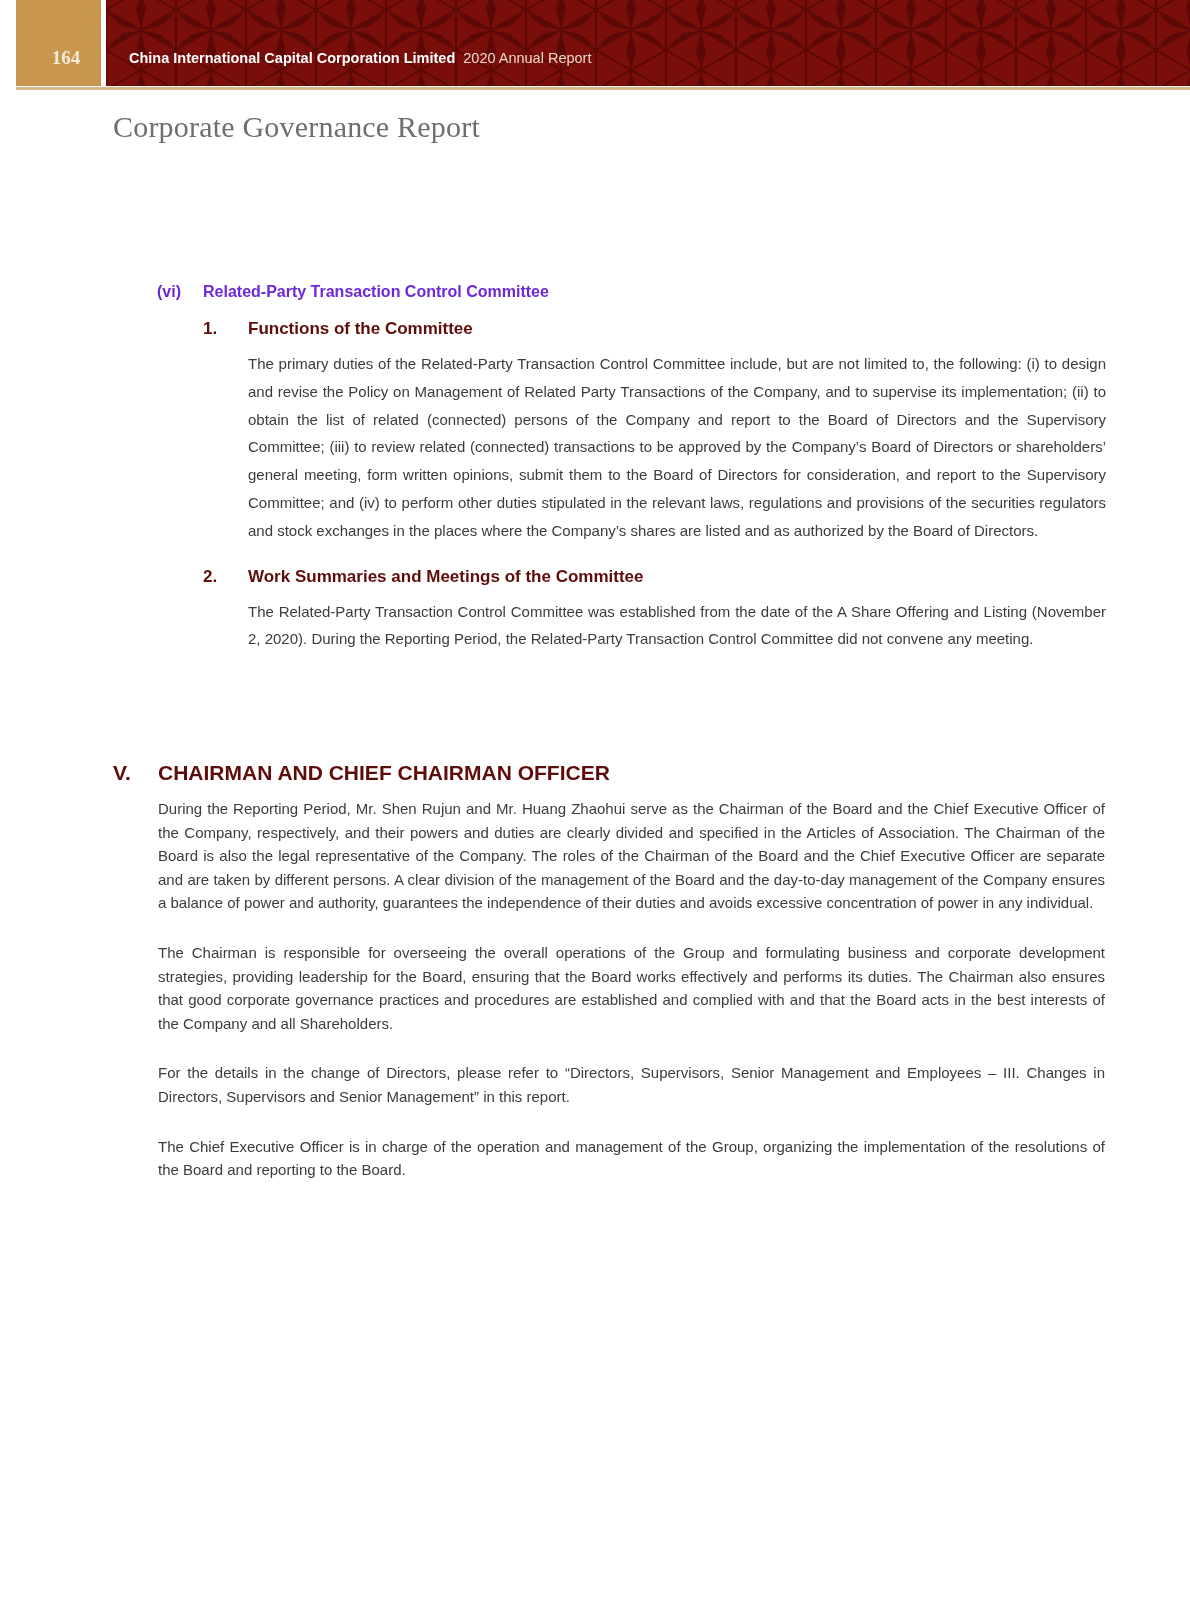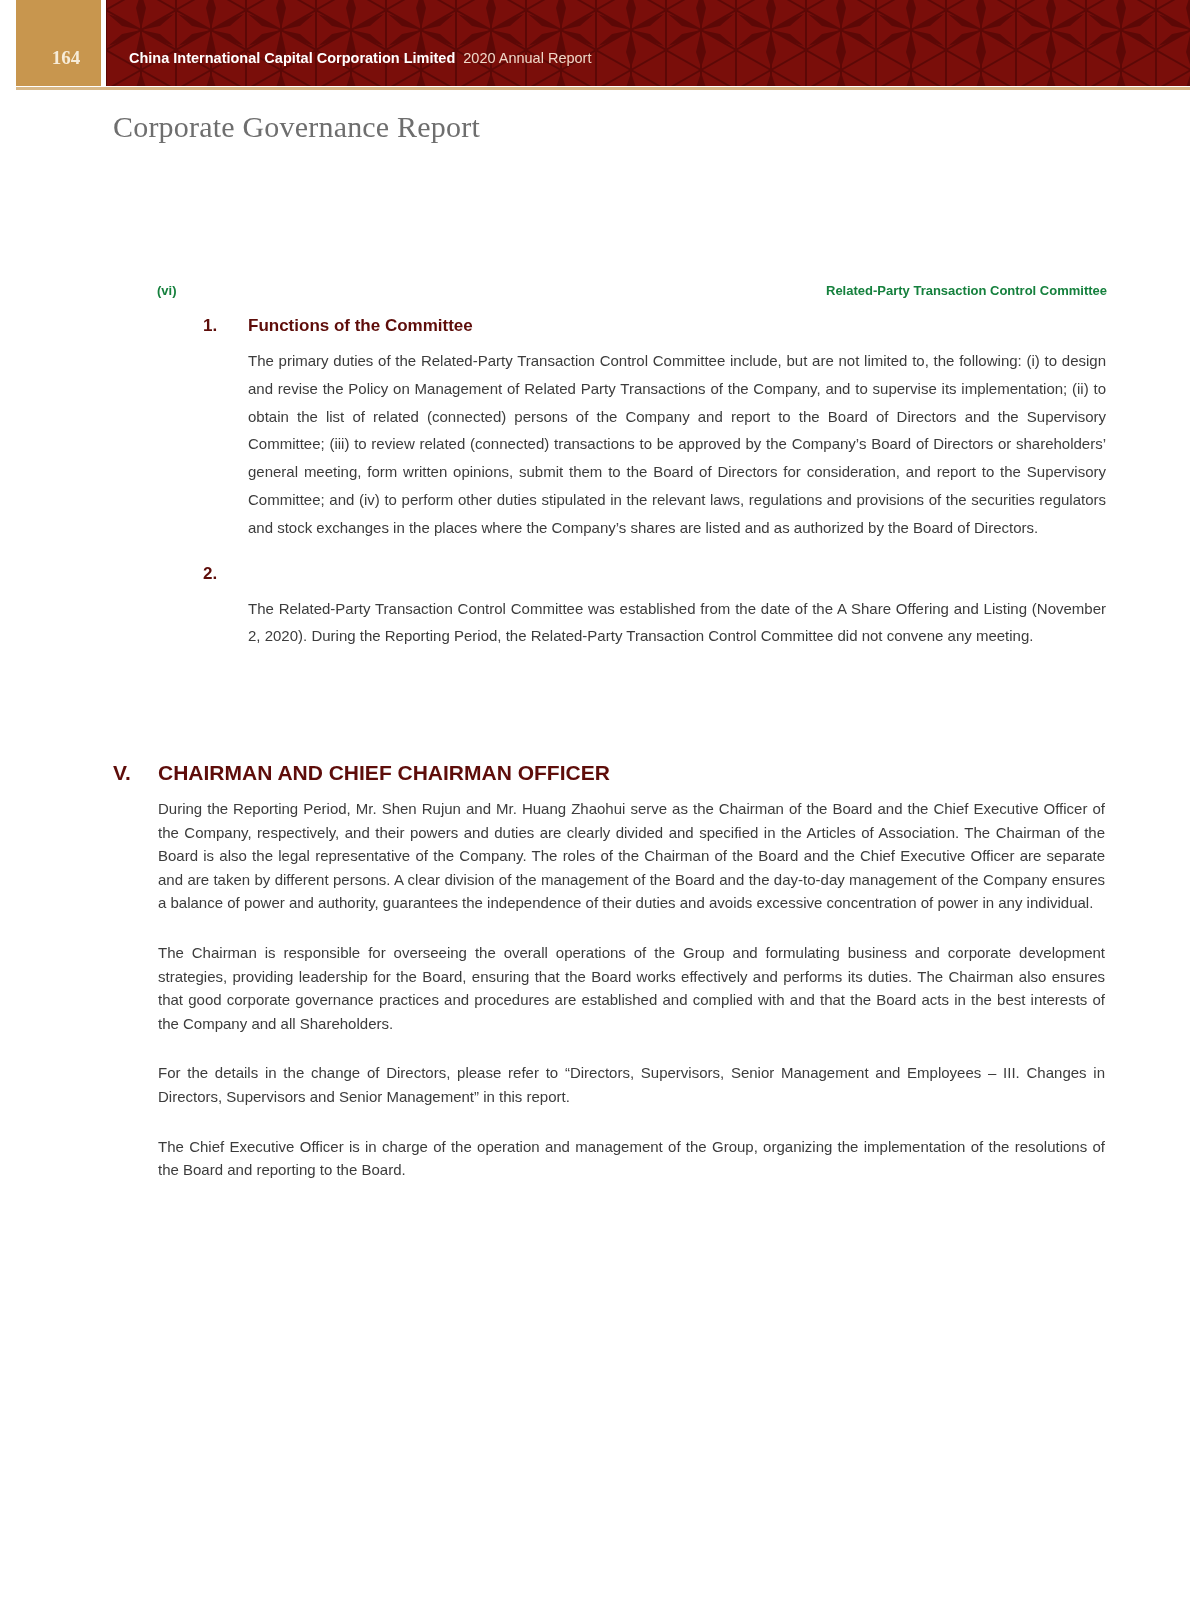--- a/index.html
+++ b/index.html
@@ -89,24 +89,23 @@
     }
 
     
     .section-vi {
       position: absolute;
       left: 157px; top: 283px;
       width: 950px;
     }
     .sub-heading {
       display: flex;
-      font-size: 13px;
-      font-weight: bold;
-      color: #15803d;
-      justify-content: space-between;
+      font-size: 16px;
+      font-weight: bold;
+      color: #6d28d9;
     }
     .sub-heading .num { width: 46px; }
     .item-heading {
       display: flex;
       margin-left: 46px;
       font-size: 17px;
       font-weight: bold;
       color: #5e0d0a;
     }
     .item-heading .num { width: 45px; }
@@ -199,20 +198,21 @@
   </div>
 
   <div class="item-heading item-1">
     <span class="num">1.</span>
     <span>Functions of the Committee</span>
   </div>
   <p class="body-text item-1-body">The primary duties of the Related-Party Transaction Control Committee include, but are not limited to, the following: (i) to design and revise the Policy on Management of Related Party Transactions of the Company, and to supervise its implementation; (ii) to obtain the list of related (connected) persons of the Company and report to the Board of Directors and the Supervisory Committee; (iii) to review related (connected) transactions to be approved by the Company’s Board of Directors or shareholders’ general meeting, form written opinions, submit them to the Board of Directors for consideration, and report to the Supervisory Committee; and (iv) to perform other duties stipulated in the relevant laws, regulations and provisions of the securities regulators and stock exchanges in the places where the Company’s shares are listed and as authorized by the Board of Directors.</p>
 
   <div class="item-heading item-2">
     <span class="num">2.</span>
+    <span>Work Summaries and Meetings of the Committee</span>
   </div>
   <p class="body-text item-2-body">The Related-Party Transaction Control Committee was established from the date of the A Share Offering and Listing (November 2, 2020). During the Reporting Period, the Related-Party Transaction Control Committee did not convene any meeting.</p>
 </div>
 
 <div class="section-v">
   <div class="section-v-heading">
     <span class="num">V.</span>
     <span>CHAIRMAN AND CHIEF CHAIRMAN OFFICER</span>
   </div>
   <p class="para para-1">During the Reporting Period, Mr. Shen Rujun and Mr. Huang Zhaohui serve as the Chairman of the Board and the Chief Executive Officer of the Company, respectively, and their powers and duties are clearly divided and specified in the Articles of Association. The Chairman of the Board is also the legal representative of the Company. The roles of the Chairman of the Board and the Chief Executive Officer are separate and are taken by different persons. A clear division of the management of the Board and the day-to-day management of the Company ensures a balance of power and authority, guarantees the independence of their duties and avoids excessive concentration of power in any individual.</p>

